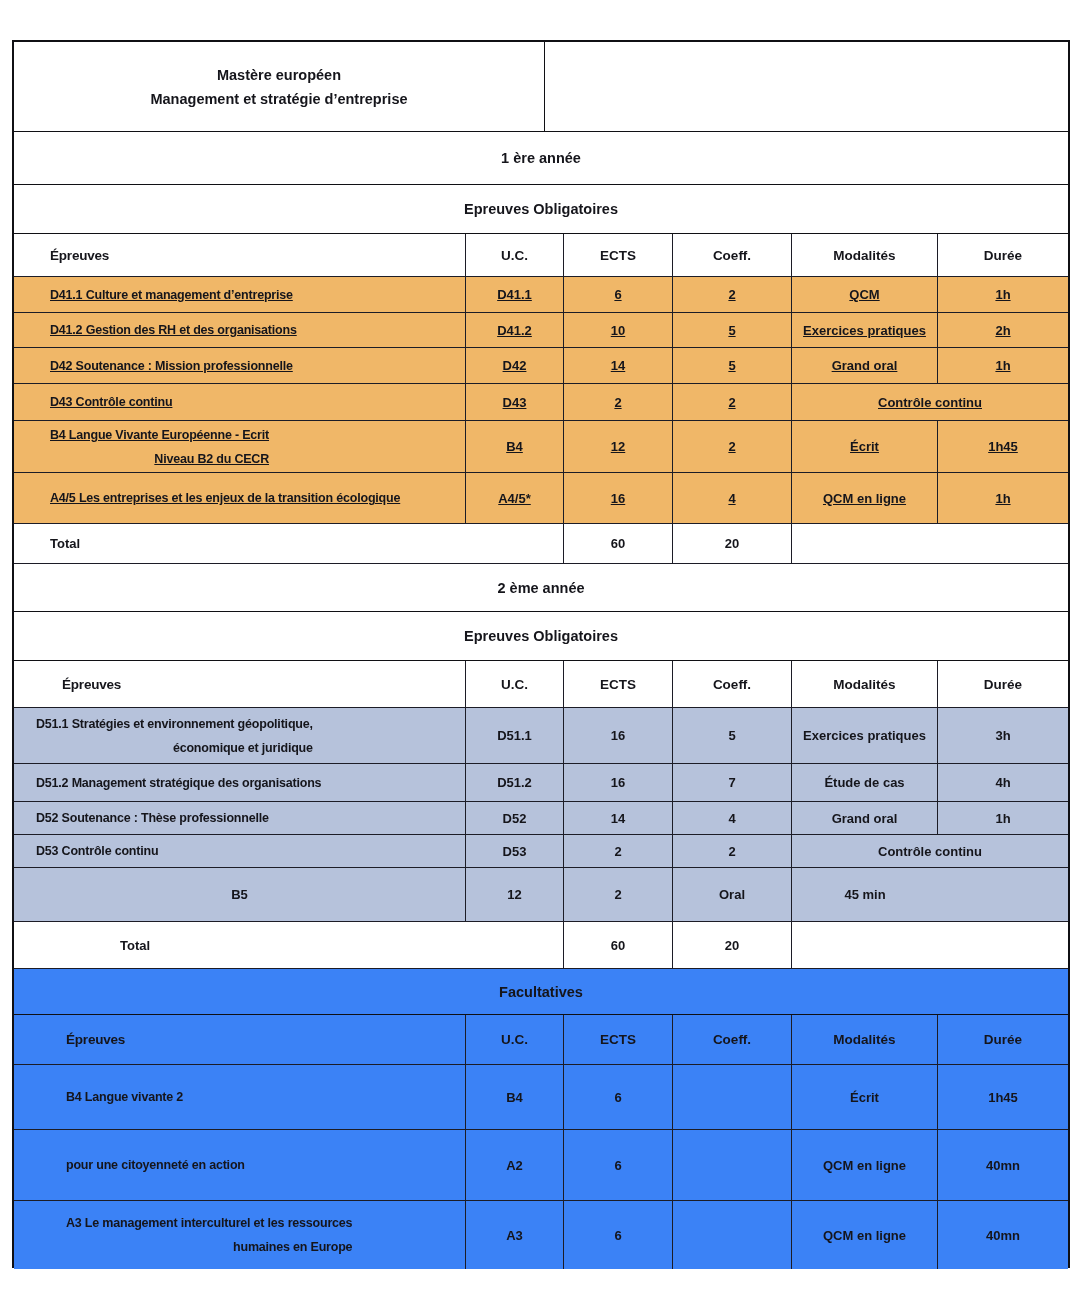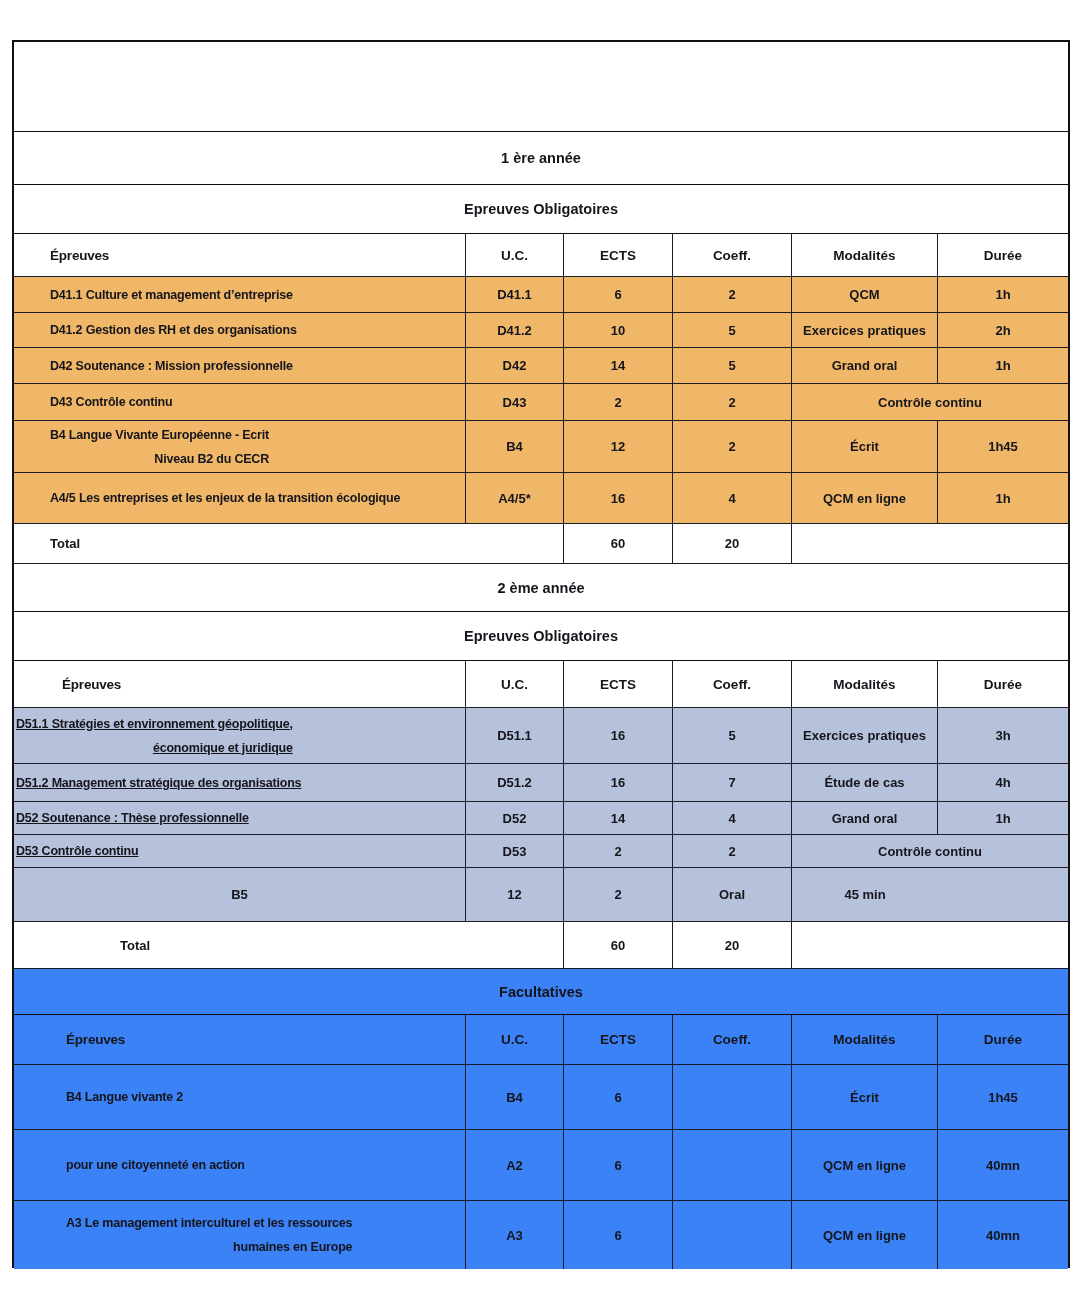--- a/index.html
+++ b/index.html
@@ -28,45 +28,49 @@
     overflow:hidden;
   }
   .cell.last { border-right:none; }
   .cell.span2 { grid-column:span 2; }
   .c-ep {
     justify-content:flex-start; text-align:right;
     font-size:12.5px; letter-spacing:-0.2px;
     padding-left:36px; padding-right:4px;
   }
   .ep-lines { line-height:24px; display:block; }
-  .pad-y2 { padding-left:2px;text-decoration:underline; }
+  .pad-y2 { padding-left:22px; }
   .pad-fac { padding-left:52px; }
   .section {
     display:flex; align-items:center; justify-content:center;
     font-size:14.5px; border-bottom:1.5px solid #101014;
   }
   .hdr-cell {
     display:flex; flex-direction:column; align-items:center; justify-content:center;
     font-size:14.5px; line-height:24px; text-align:center;
   }
   .hdr-cell.left { border-right:1.2px solid #101014; }
   .colhead .cell { font-size:13.5px; }
-  .bg-orange { background:#F0B768; }
+  .bg-orange { background:#F0B768;text-decoration:underline; }
   .bg-blue { background:#B6C2DB; }
   .bg-gray { background:#3b82f6; }
   .total-l1 { padding-left:36px; }
   .total-l2 { padding-left:106px; }
   .t-left { justify-content:flex-start; text-align:left; font-size:13px; }
 </style>
 </head>
 <body>
 
 <div class="grid-table">
 
   <div class="hdr-row" style="height:90px">
+    <div class="hdr-cell left">
+      <span>Mastère européen</span>
+      <span>Management et stratégie d’entreprise</span>
+    </div>
   </div>
 
   <div class="section" style="height:53px">1 ère année</div>
   <div class="section" style="height:49px">Epreuves Obligatoires</div>
 
   <div class="row colhead" style="height:43px">
     <div class="cell c-ep" style="font-size:13.5px">Épreuves</div>
     <div class="cell">U.C.</div>
     <div class="cell">ECTS</div>
     <div class="cell">Coeff.</div>

